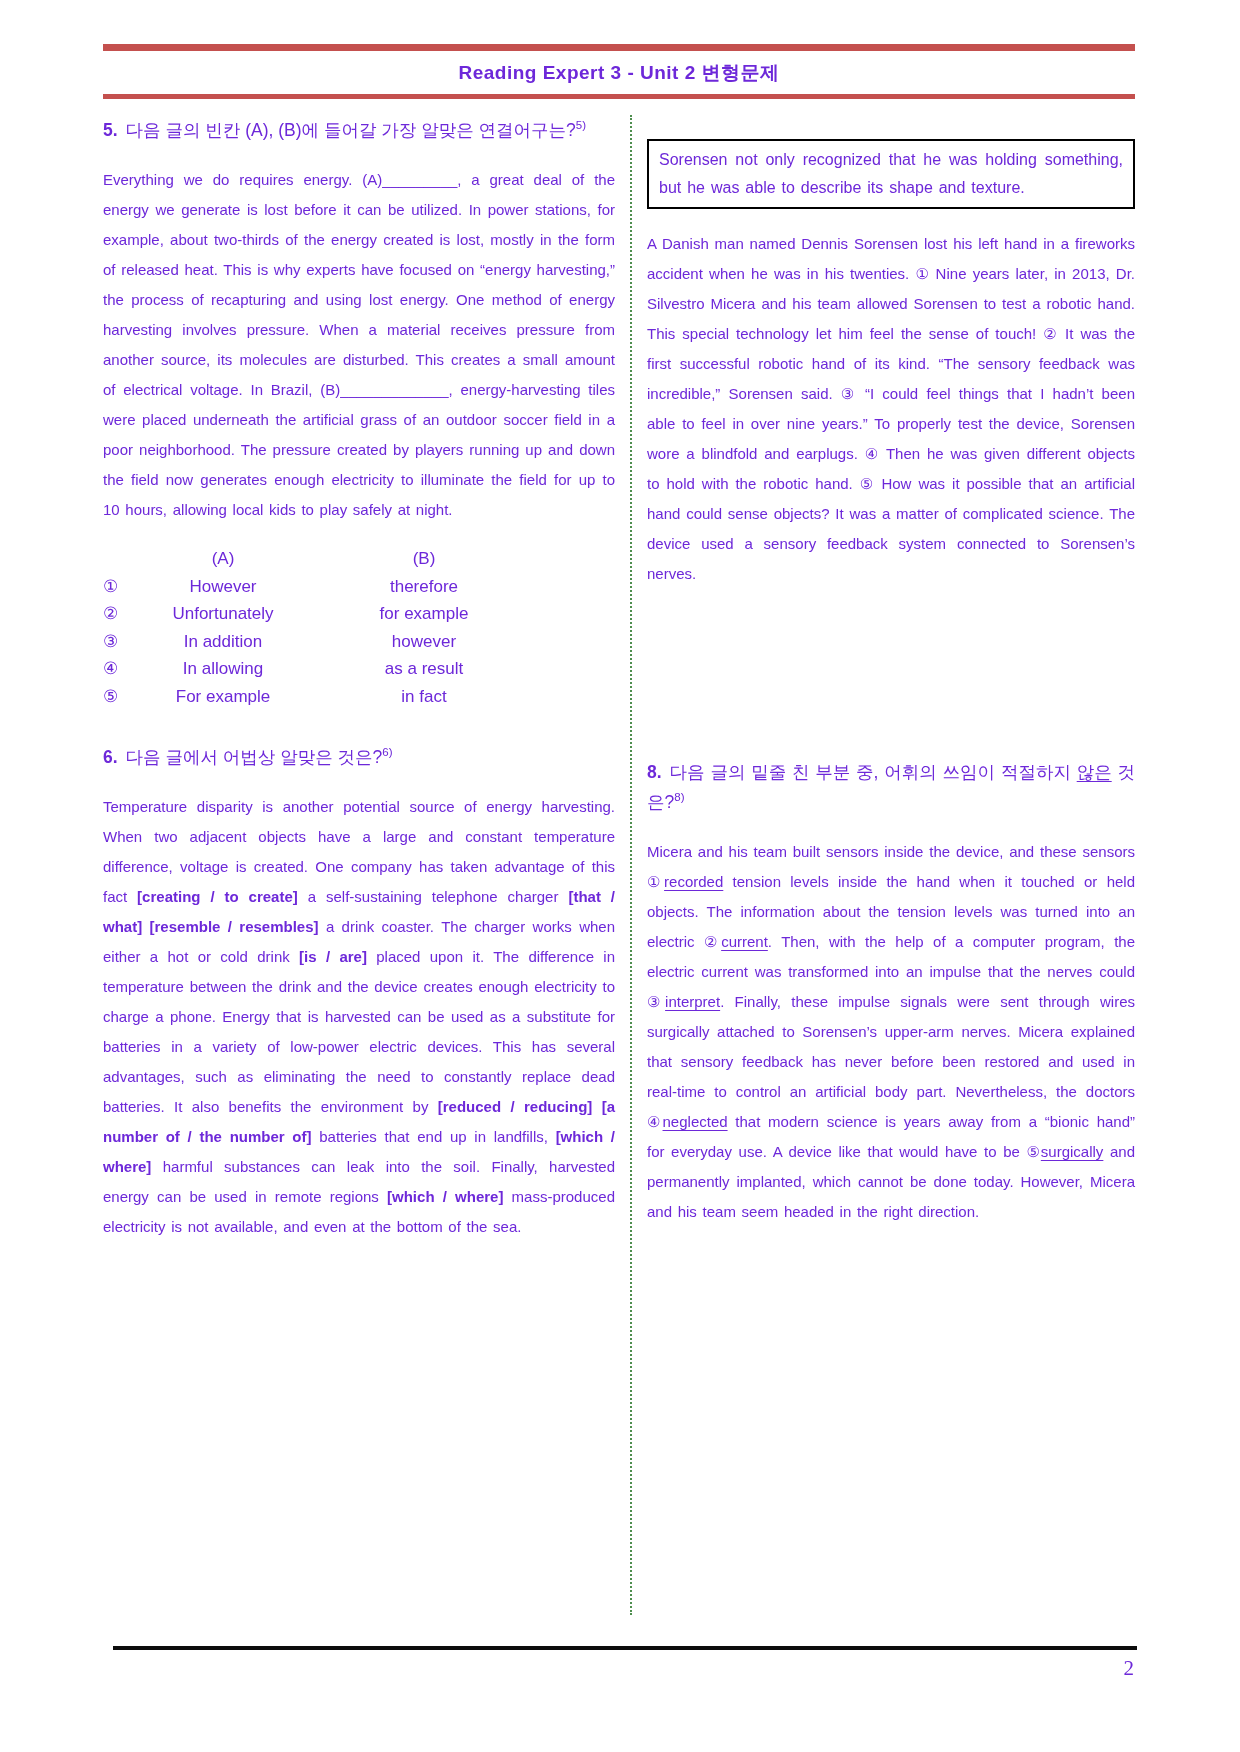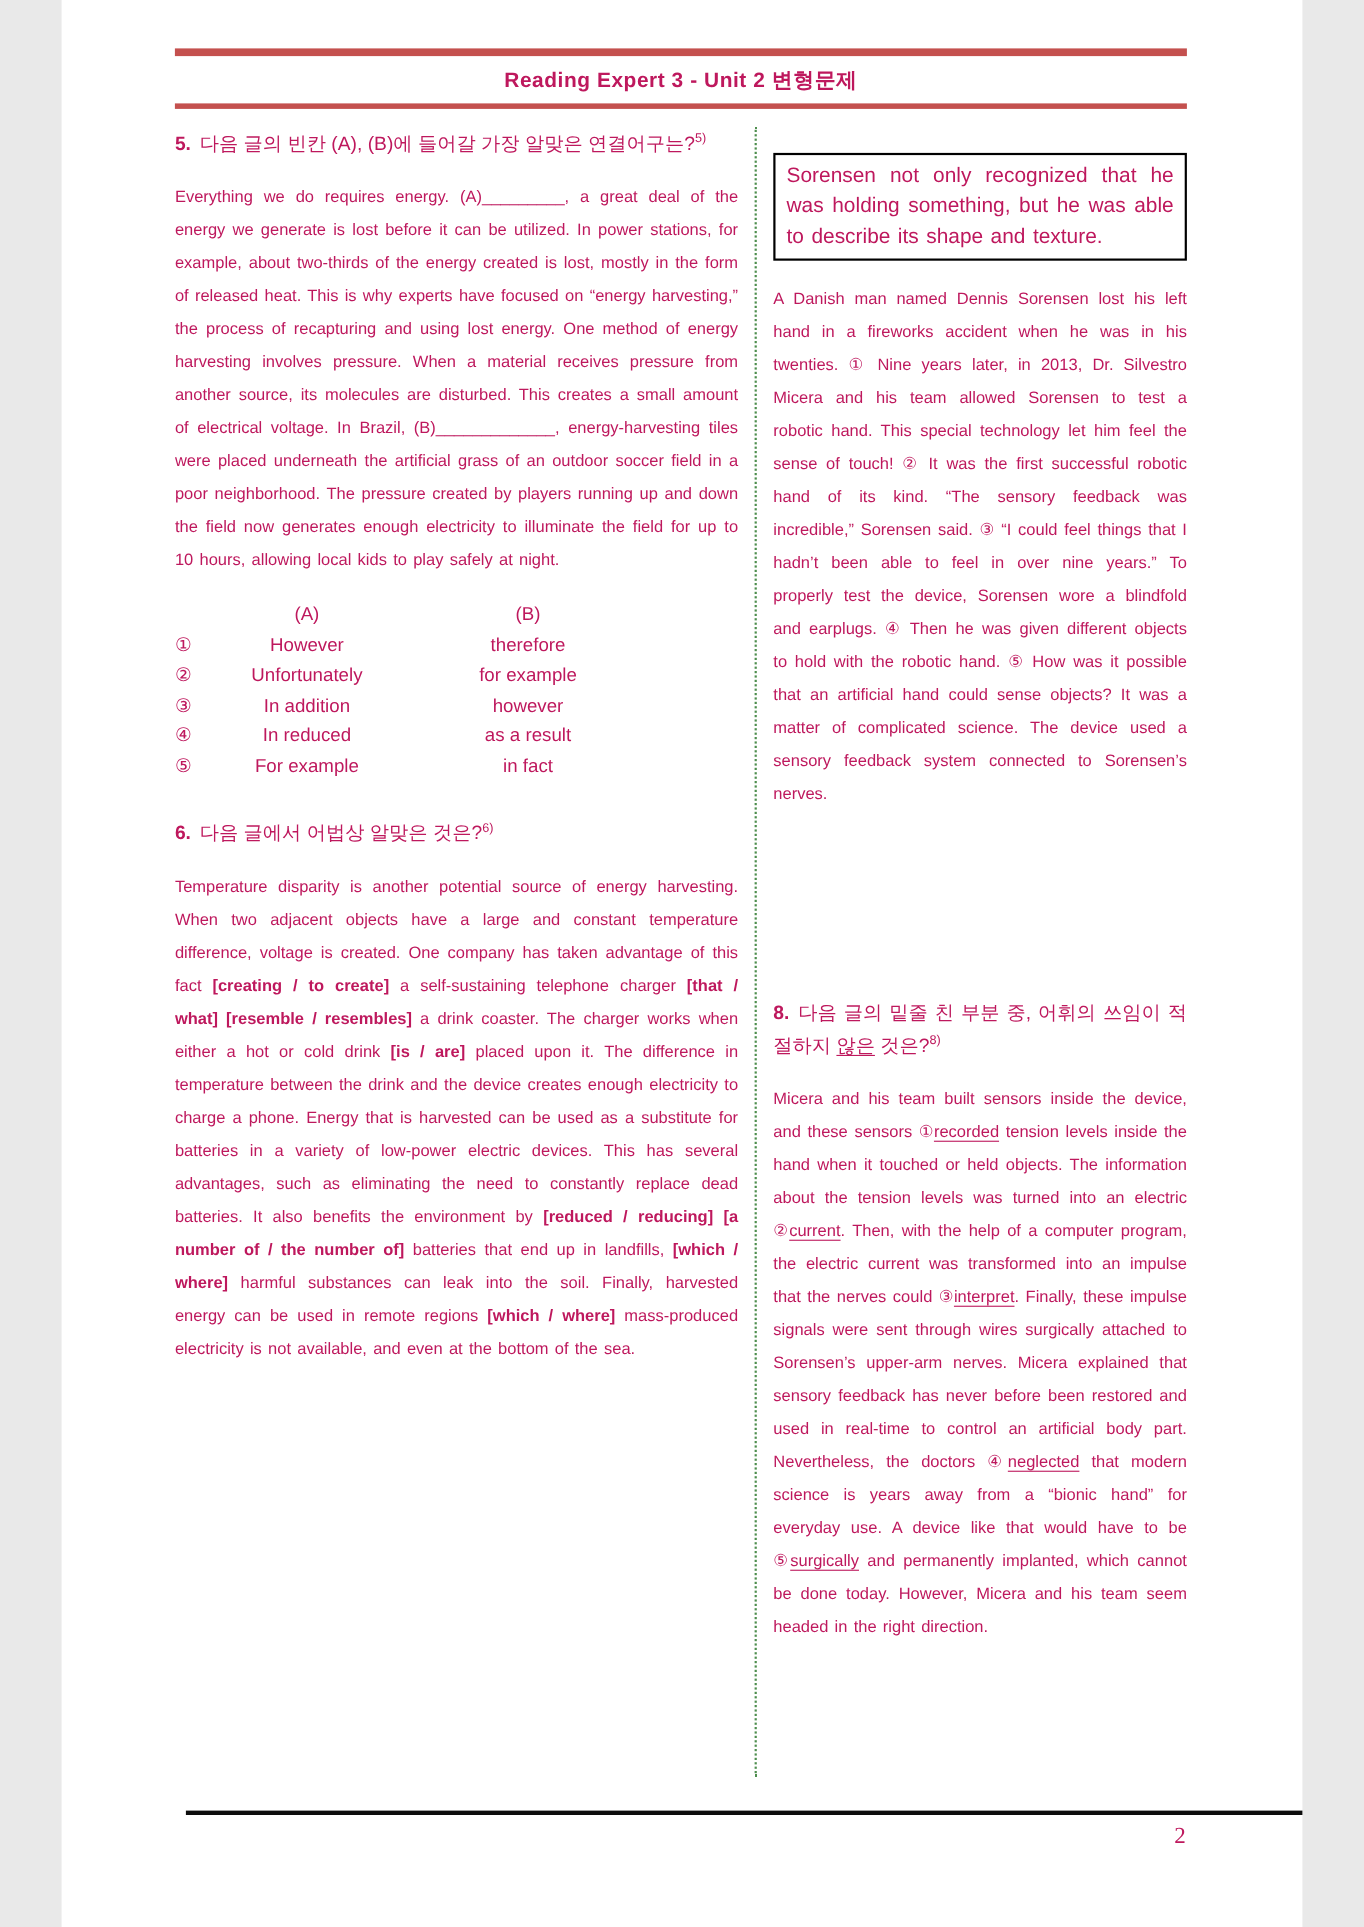--- a/index.html
+++ b/index.html
@@ -1,38 +1,38 @@
 <!DOCTYPE html>
 <html><head>
 <meta charset="utf-8">
 <style>
   html,body{margin:0;padding:0;background:#e9e9e9;}
-  .sheet{position:relative;width:1128px;height:1752px;background:#ffffff;margin:0 auto;
-         font-family:"Liberation Sans",sans-serif;color:#be185d;overflow:hidden;}
+  .sheet{position:relative;width:1240px;height:1752px;background:#ffffff;margin:0 auto;
+         font-family:"Liberation Sans",sans-serif;color:#6d28d9;overflow:hidden;}
   .content{padding:44px 105px 0 103px;}
   .bar{background:#c4504e;}
   .bar.top{height:7px;}
   .bar.bottom{height:5px;}
   .doc-title{text-align:center;font-size:19px;font-weight:700;padding:9px 0 8px;letter-spacing:.5px;}
   .cols{display:flex;margin-top:16px;height:1516px;justify-content:center;}
   .col-left{width:512px;}
   .divider{width:0;border-left:2px dotted #4e8e4e;margin:0 15px;height:1500px;}
   .col-right{flex:1;min-width:0;}
   .q-title{font-size:17.5px;line-height:30px;text-align:justify;}
   .q-num{font-weight:700;margin-right:8px;}
   sup.fn{font-size:11.5px;vertical-align:super;line-height:0;}
   .passage{font-size:15px;line-height:30px;text-align:justify;margin:20px 0 0 0;word-spacing:1.5px;}
   .b{font-weight:700;}
   .u{text-decoration:underline;text-underline-offset:3px;}
   .options{margin-top:20px;font-size:17px;}
   .opt-row{display:grid;grid-template-columns:34px 172px 230px;line-height:27.5px;}
   .opt-row span{display:block;}
   .ctr{text-align:center;}
   .q6{margin-top:32px;}
-  .quote-box{border:2px solid #000;padding:5px 10px;margin-top:24px;font-size:19px;line-height:28px;
+  .quote-box{border:2px solid #000;padding:5px 10px;margin-top:24px;font-size:16px;line-height:28px;
              text-align:justify;word-spacing:1.5px;}
   .q7-passage{}
   .q8{margin-top:168px;}
   .footer-bar{position:absolute;left:113px;width:1024px;top:1646px;height:4px;background:#0d0d0d;}
   .page-num{position:absolute;top:1656px;right:106px;font-family:"Liberation Serif",serif;font-size:21px;}
 </style>
 </head>
 <body>
 
 <div class="sheet">
@@ -68,21 +68,21 @@
               <span class="ctr">Unfortunately</span>
               <span class="ctr">for example</span>
             </div>
             <div class="opt-row">
               <span>③</span>
               <span class="ctr">In addition</span>
               <span class="ctr">however</span>
             </div>
             <div class="opt-row">
               <span>④</span>
-              <span class="ctr">In reduced</span>
+              <span class="ctr">In allowing</span>
               <span class="ctr">as a result</span>
             </div>
             <div class="opt-row">
               <span>⑤</span>
               <span class="ctr">For example</span>
               <span class="ctr">in fact</span>
             </div>
           </div>
         </section>
 

